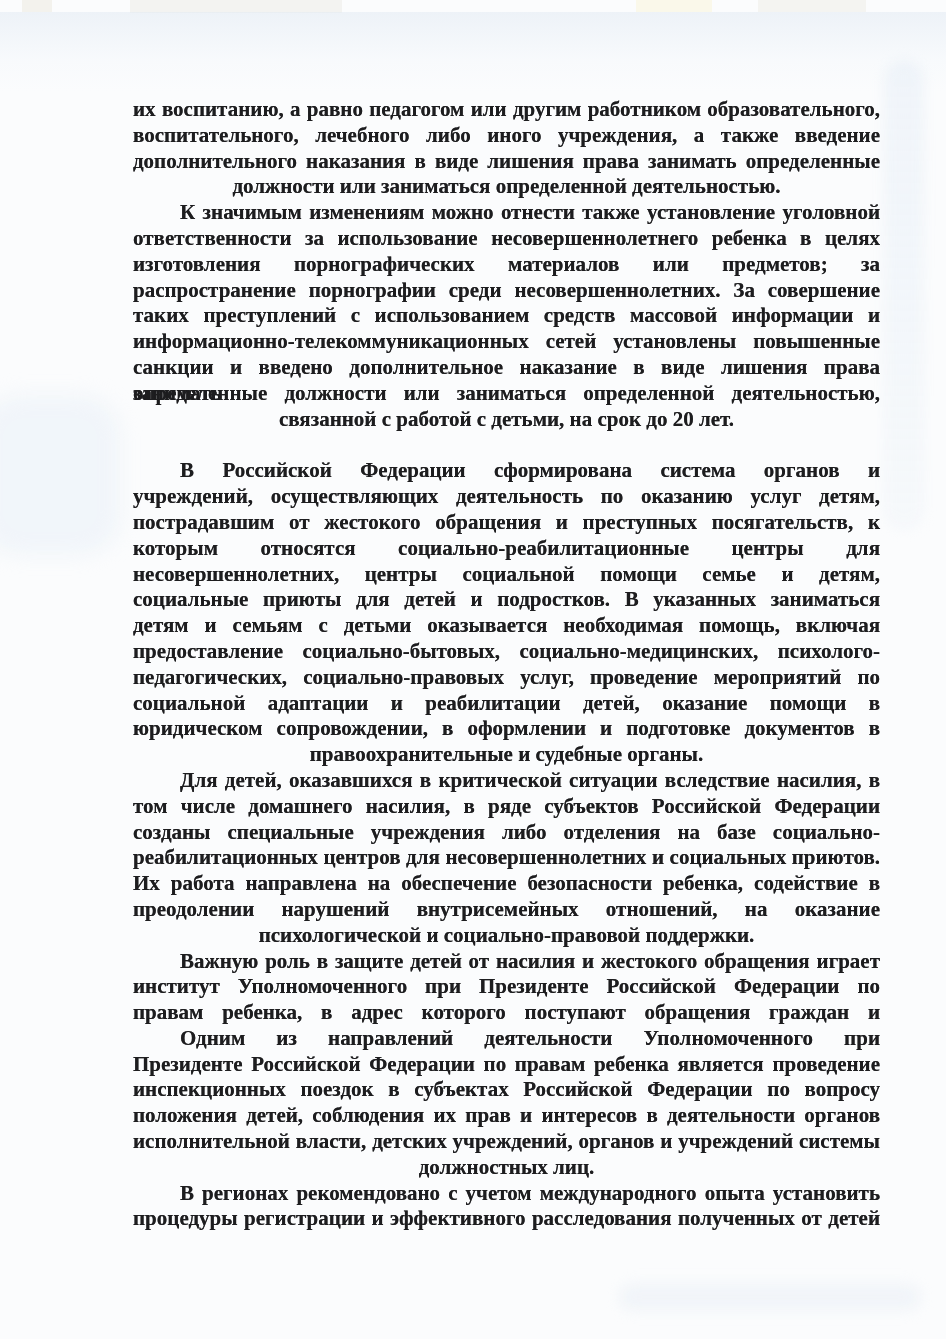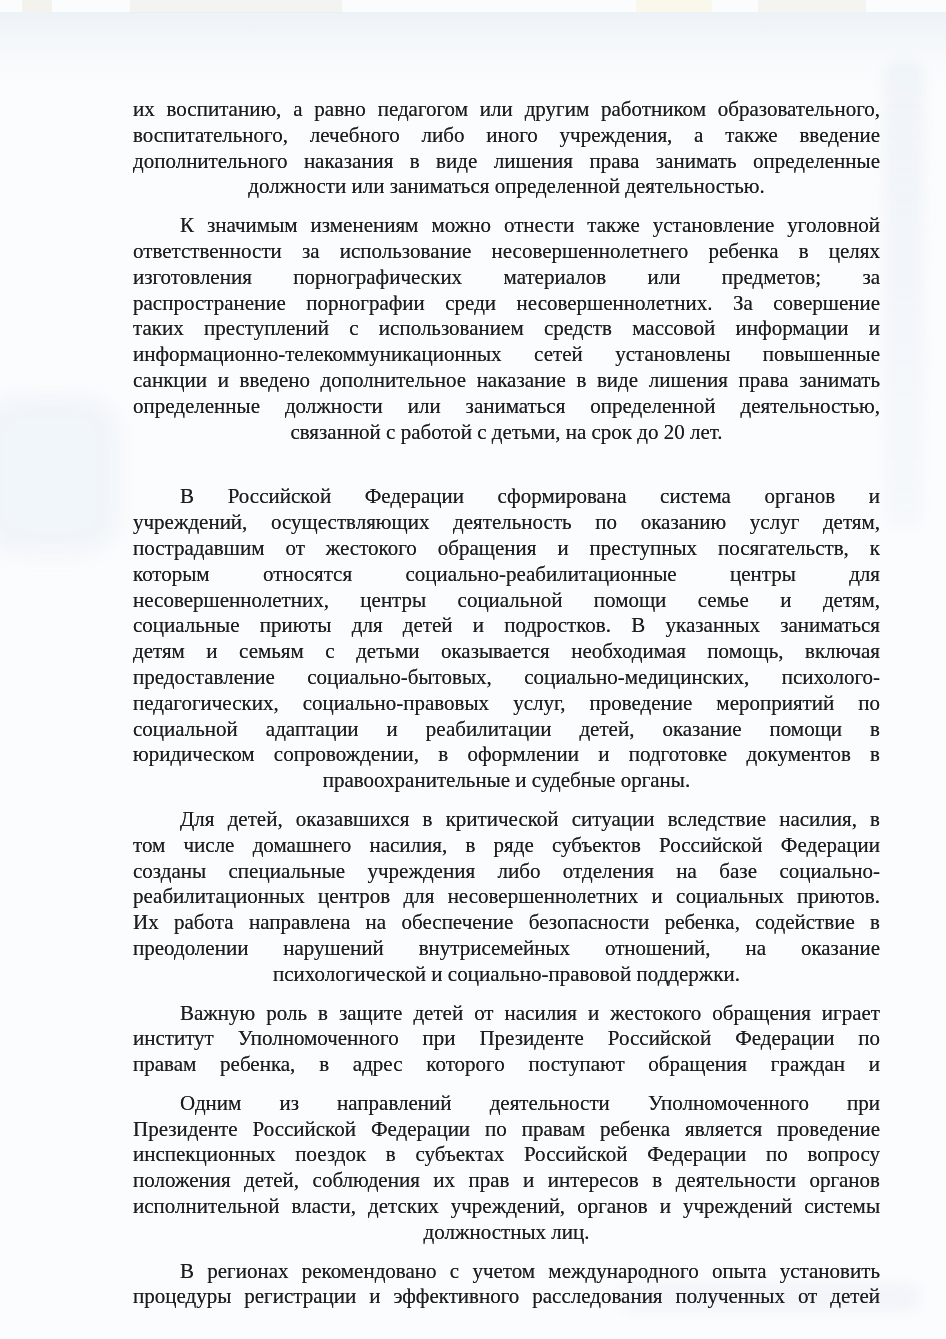--- a/index.html
+++ b/index.html
@@ -34,24 +34,25 @@
 
   .textblock{
     position:absolute;left:133px;top:97px;width:747px;
     color:var(--text,#1d1d1f);
     font-size:21px;
   }
   .line{
     height:25.8px;line-height:25.8px;
     white-space:normal;
     text-shadow:0 0 .6px rgba(25,25,28,.75);
+    font-weight:bold;
   }
   .jl{text-align:justify;text-align-last:justify;}
   .ll{text-align:center;}
-  .ind{text-indent:47px;margin-top:13px;}
+  .ind{text-indent:47px;}
   .gap{height:26px;}
 </style>
 </head>
 <body>
 
 <div class="artifact m1"></div>
 <div class="artifact m2"></div>
 <div class="artifact m3"></div>
 <div class="artifact m4"></div>
 <div class="artifact mottle-top"></div>

